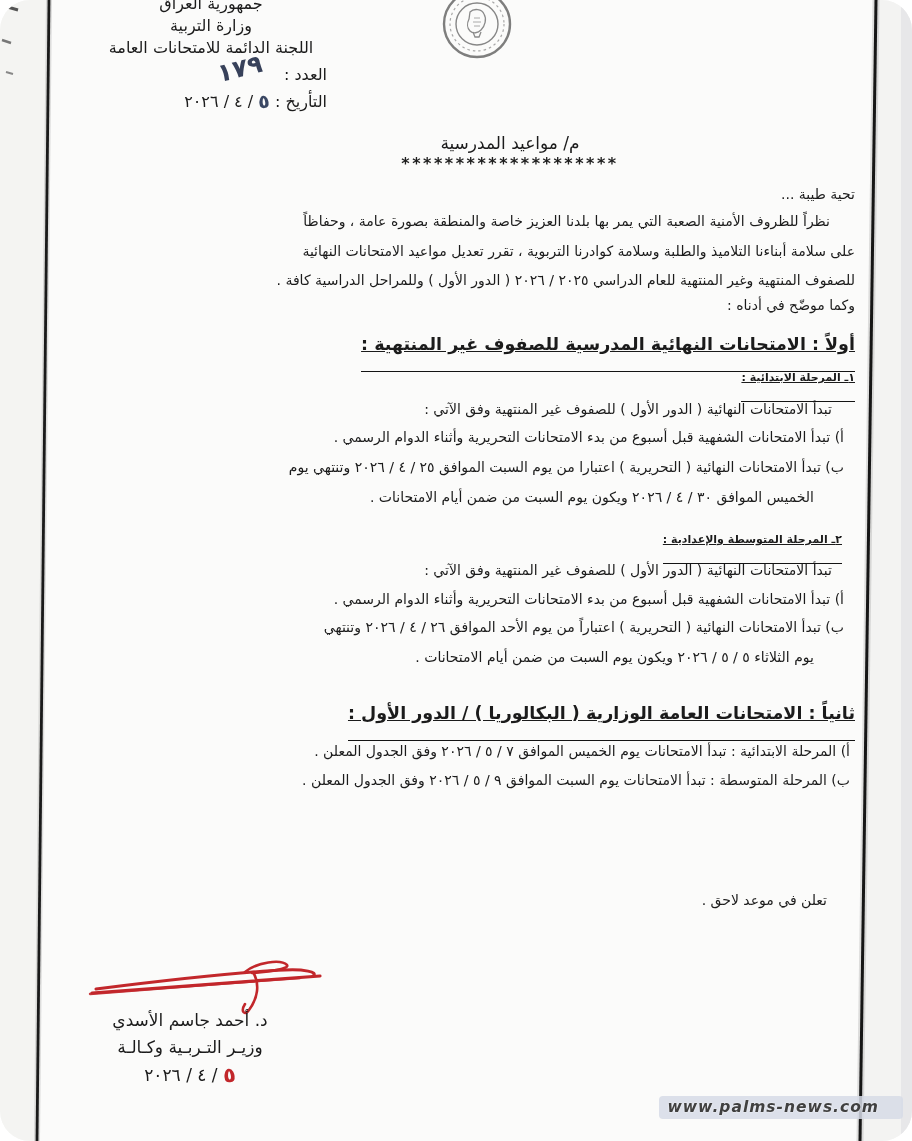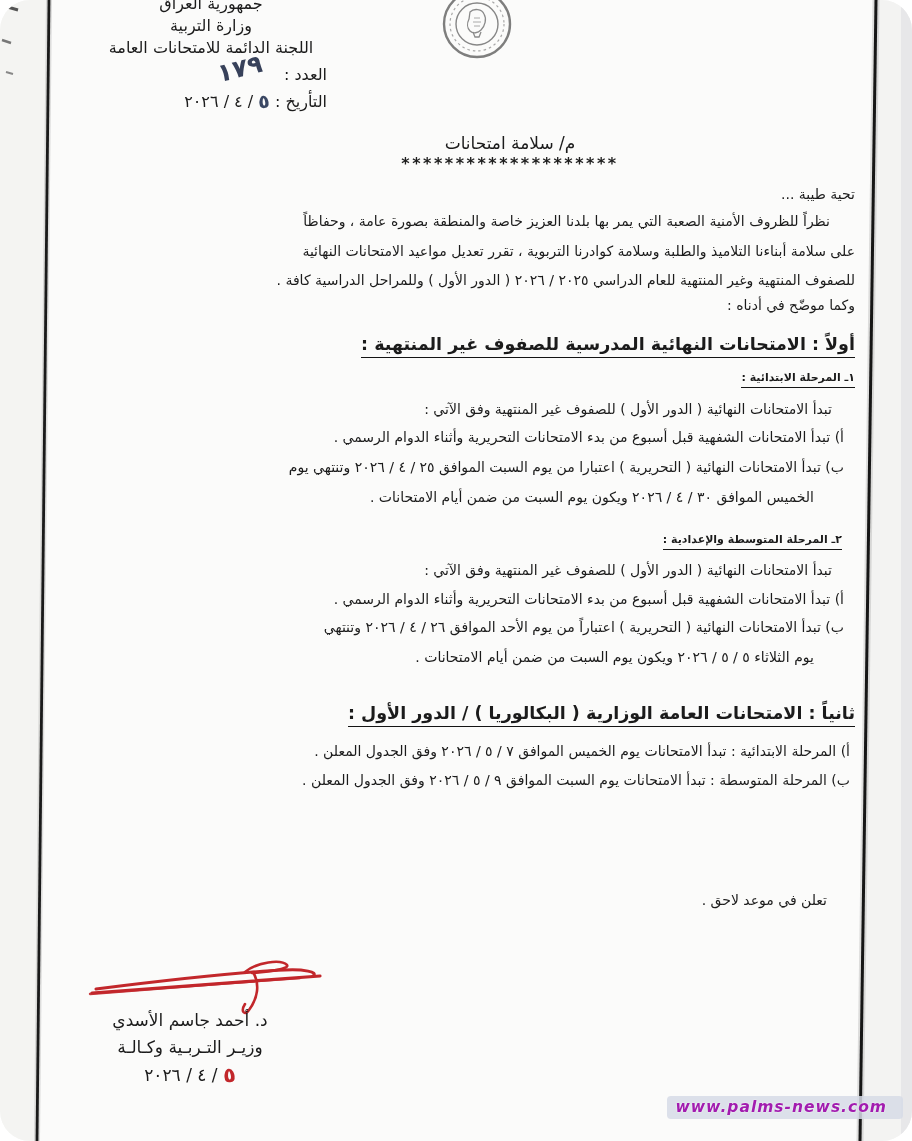--- a/index.html
+++ b/index.html
@@ -23,32 +23,32 @@
     transform:rotate(-6deg);position:relative;top:1px;}
   .hand-day.red{color:#c2272b;font-size:21px;}
 
   
   .subject{position:absolute;top:133px;left:330px;width:360px;text-align:center;}
   .subject-title{font-size:17px;}
   .stars{font-size:16px;font-weight:bold;letter-spacing:2.5px;margin-top:1px;color:#1e1e1e;}
 
   .body-line{font-size:14px;}
   .heading{font-size:17.5px;font-weight:bold;}
-  .heading .ul, .subhead .ul{display:inline-block;padding-bottom:3px;border-bottom:1.7px solid #141414;}
+  .heading .ul, .subhead .ul{display:inline-block;padding-bottom:17px;border-bottom:1.7px solid #141414;text-decoration:underline;}
   .subhead{font-size:11px;font-weight:bold;}
 
   
   .sig-block{position:absolute;top:1007px;left:92px;width:196px;text-align:center;
     font-size:17px;line-height:27px;}
 
   
   .watermark{position:absolute;top:1096px;right:9px;z-index:3;
-    background:rgba(214,218,230,0.85);border-radius:4px;padding:2px 16px 3px 8px;
+    background:rgba(214,218,230,0.85);border-radius:4px;padding:2px 24px 3px 8px;
     font-size:15.5px;font-weight:bold;font-style:italic;letter-spacing:1px;
-    color:#a21caf;direction:ltr;text-shadow:0 0 2px #ffffff;}
+    color:#404040;direction:ltr;text-shadow:0 0 2px #ffffff;}
 </style>
 </head>
 <body>
 
 <div class="page">
 
   <svg class="layer" width="912" height="1141" viewBox="0 0 912 1141">
     <polygon points="0,0 49,0 37,1141 0,1141" fill="#f4f4f2"></polygon>
     <polygon points="876,0 912,0 912,1141 859,1141" fill="#f3f3f2"></polygon>
     <rect x="901" y="0" width="11" height="1141" fill="#e7e7e9"></rect>
@@ -81,21 +81,21 @@
         <span class="hand-number">١٧٩</span>
       </div>
       <div class="rline">
         <span>التأريخ :</span>
         <span class="hand-day">٥</span>
         <span> / ٤ / ٢٠٢٦</span>
       </div>
     </div>
 
     <div class="subject">
-      <div class="subject-title">م/ سلامة امتحانات</div>
+      <div class="subject-title">م/ مواعيد المدرسية</div>
       <div class="stars">********************</div>
     </div>
 
     <div class="abs body-line" style="top:186px;right:57px;">تحية طيبة ...</div>
     <div class="abs body-line" style="top:213px;right:82px;">نظراً للظروف الأمنية الصعبة التي يمر بها بلدنا العزيز خاصة والمنطقة بصورة عامة ، وحفاظاً</div>
     <div class="abs body-line" style="top:243px;right:57px;">على سلامة أبناءنا التلاميذ والطلبة وسلامة كوادرنا التربوية ، تقرر تعديل مواعيد الامتحانات النهائية</div>
     <div class="abs body-line" style="top:272px;right:57px;">للصفوف المنتهية وغير المنتهية للعام الدراسي ٢٠٢٥ / ٢٠٢٦ ( الدور الأول ) وللمراحل الدراسية كافة .</div>
     <div class="abs body-line" style="top:297px;right:57px;text-align:right;">وكما موضّح في أدناه :</div>
 
     <div class="abs heading" style="top:334px;right:57px;">

